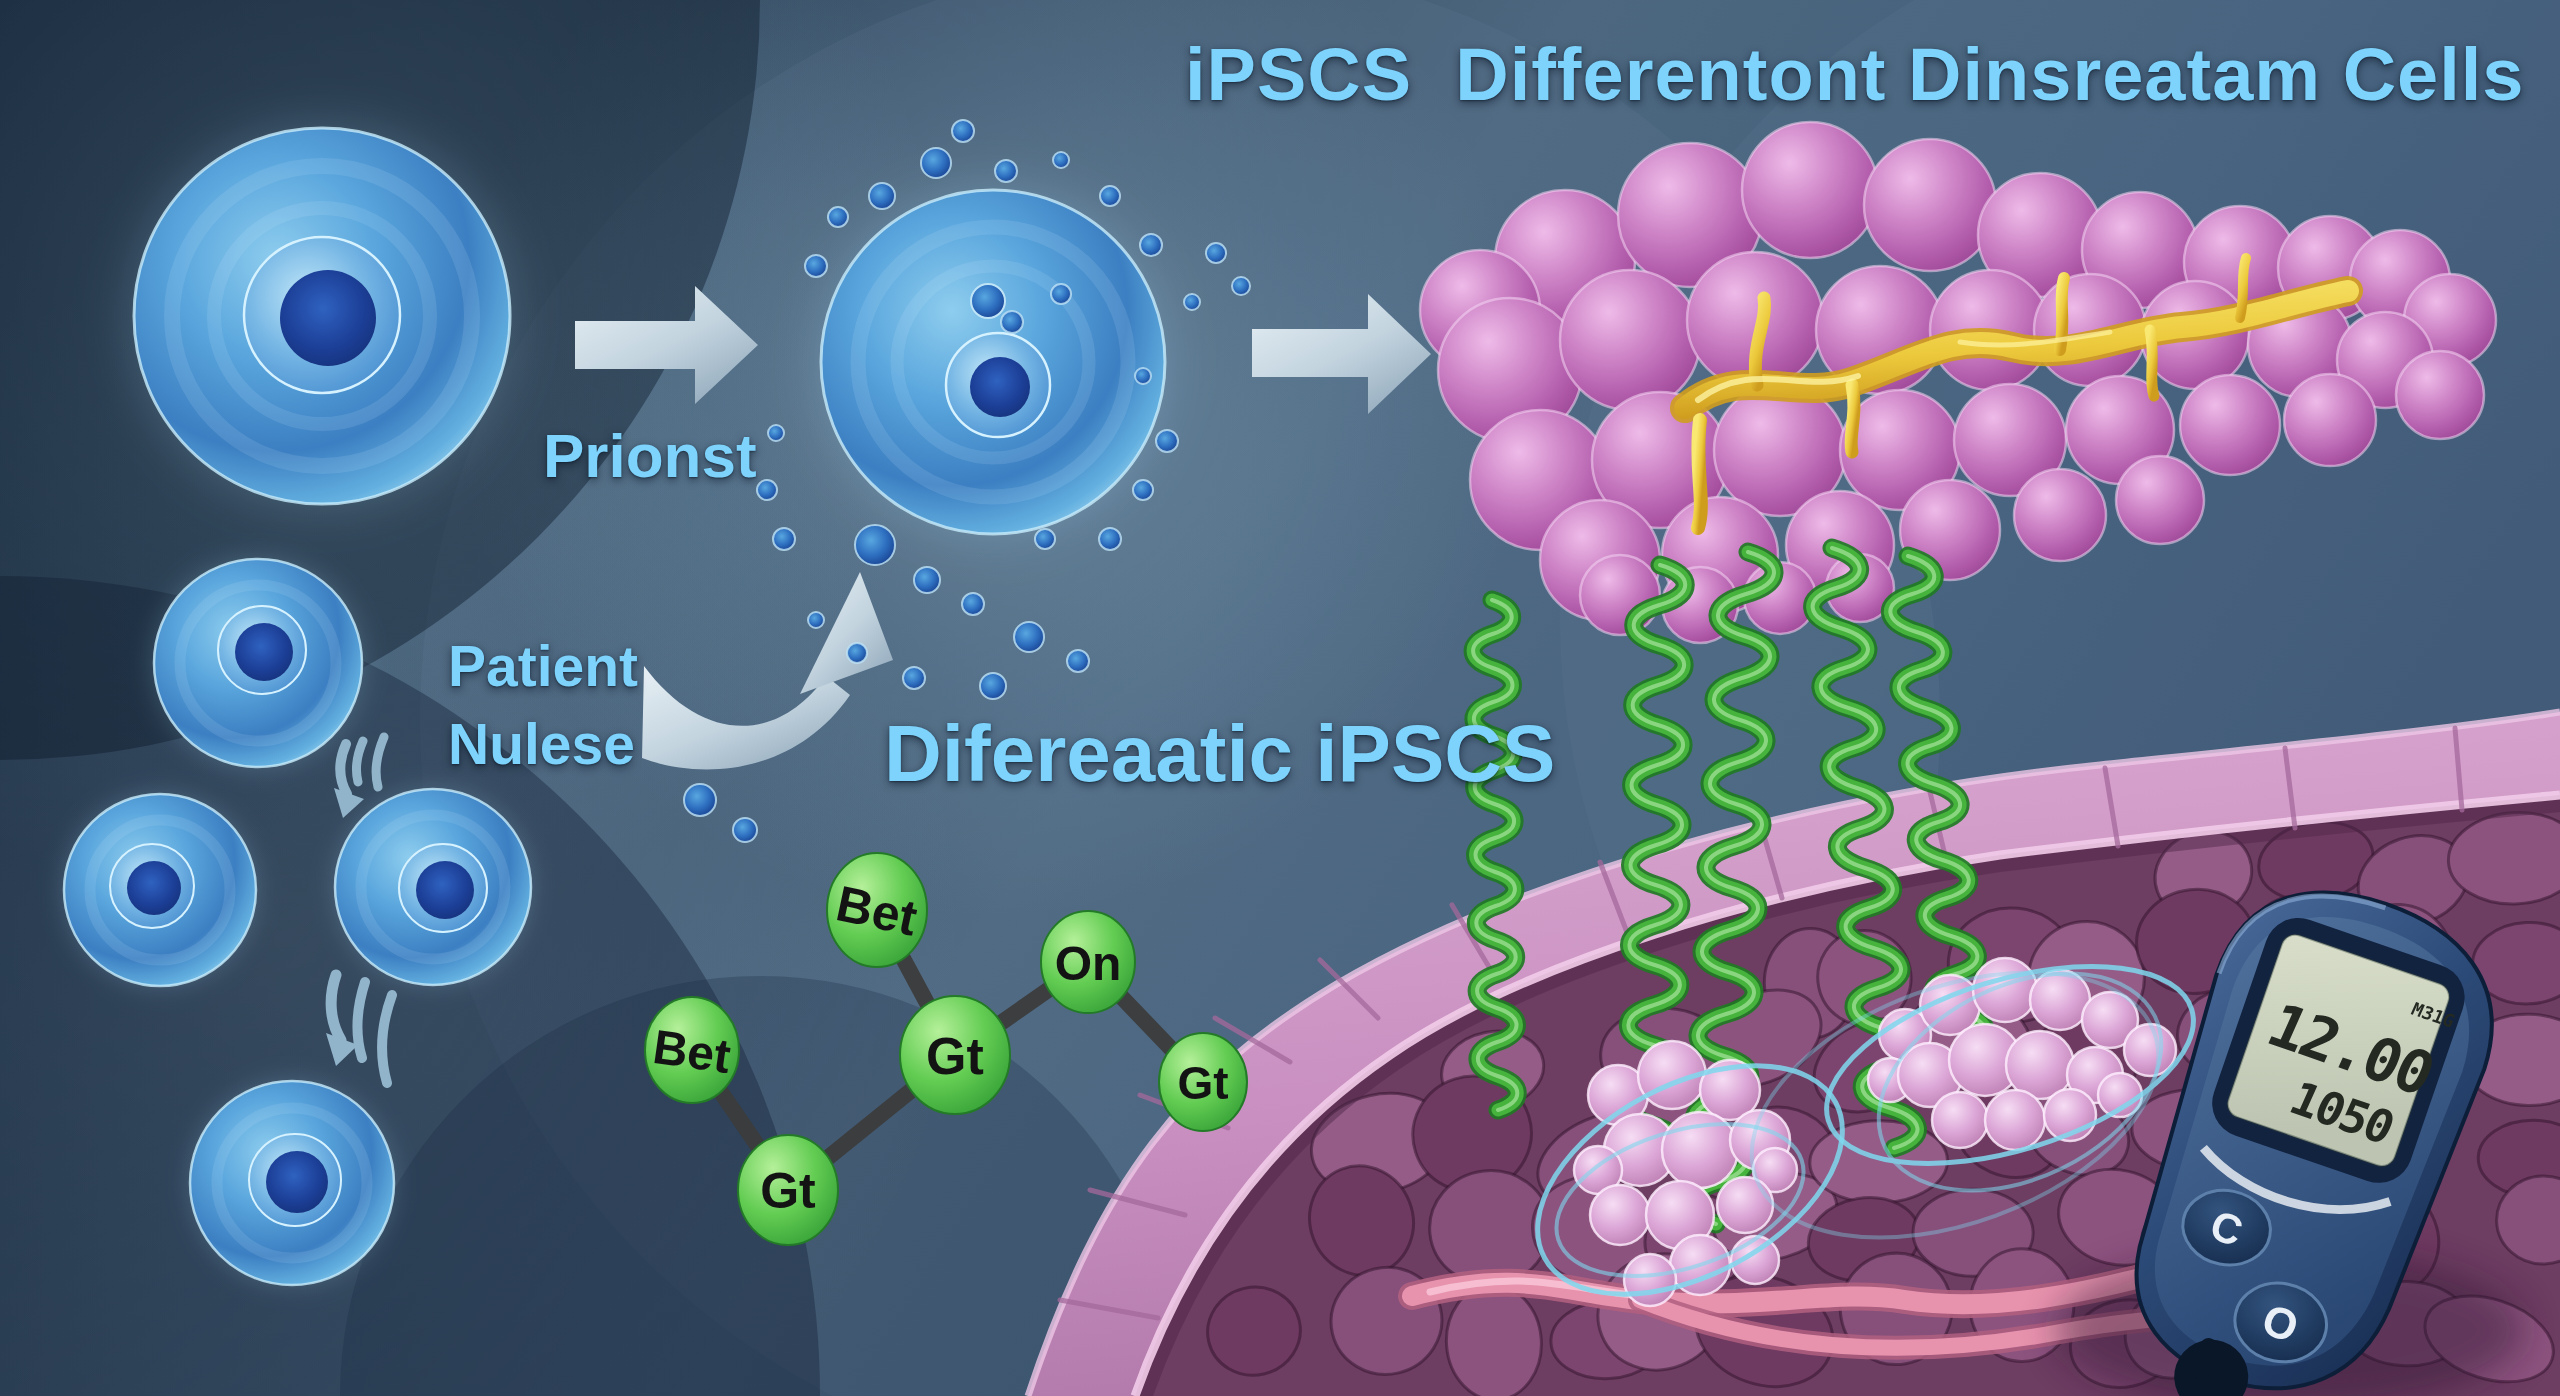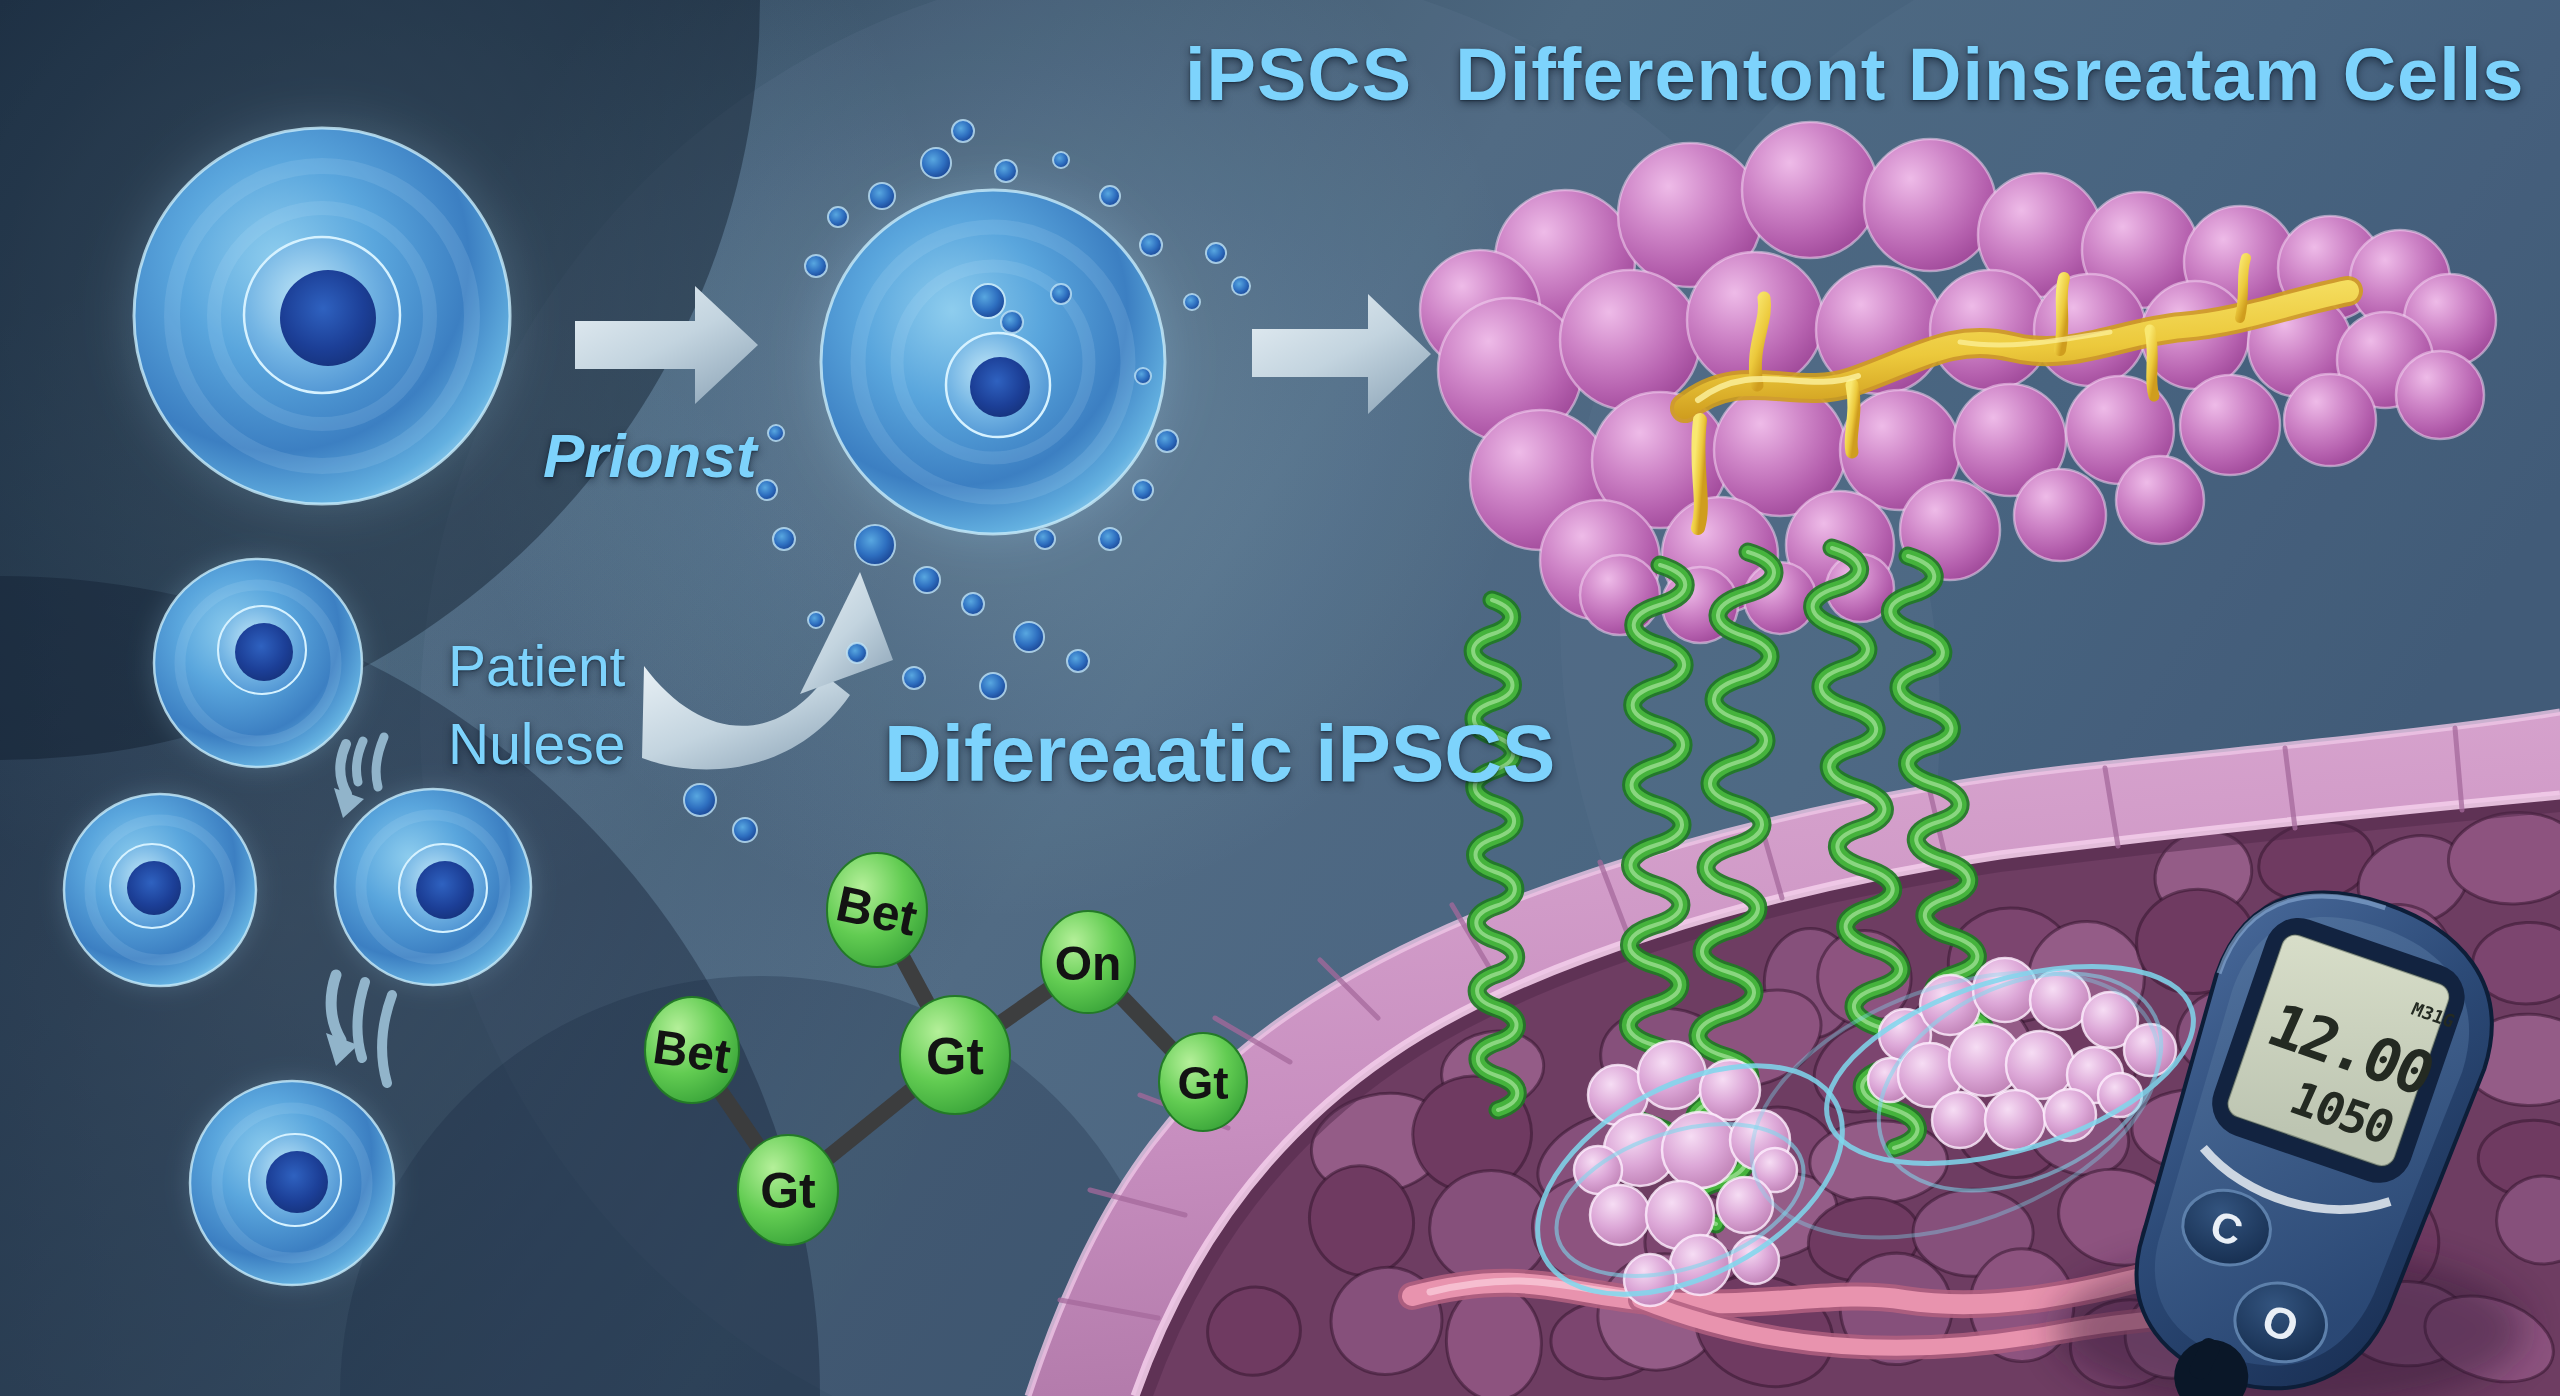--- a/index.html
+++ b/index.html
@@ -1,22 +1,22 @@
 <!DOCTYPE html>
 <html><head>
 <meta charset="utf-8">
 <style>
   html,body{margin:0;padding:0;background:#222;}
   .scene{position:relative;width:2560px;height:1396px;overflow:hidden;
          font-family:"Liberation Sans", sans-serif;background:#3d556f;}
   .scene svg{position:absolute;left:0;top:0;}
   .label{position:absolute;color:#7dd3fc;text-shadow:0 3px 9px rgba(8,18,32,.55),0 1px 2px rgba(8,18,32,.5);}
   .title{left:1185px;top:32px;font-size:74px;font-weight:600;letter-spacing:1px;white-space:pre;}
-  .prionst{left:543px;top:420px;font-size:62px;font-weight:600;font-style:italic;}
-  .patient{left:448px;top:628px;font-size:57px;font-weight:400;line-height:1.36;}
+  .prionst{left:543px;top:420px;font-size:62px;font-weight:600;}
+  .patient{left:448px;top:628px;font-size:57px;font-weight:700;line-height:1.36;}
   .differ{left:884px;top:708px;font-size:80px;font-weight:600;}
 </style>
 </head>
 <body>
 
 <div class="scene">
 <svg id="scene-svg" width="2560" height="1396" viewBox="0 0 2560 1396">
   <defs>
     <linearGradient id="bgLin" x1="0" y1="0" x2="1" y2="0.35">
       <stop offset="0" stop-color="#243950"></stop>

